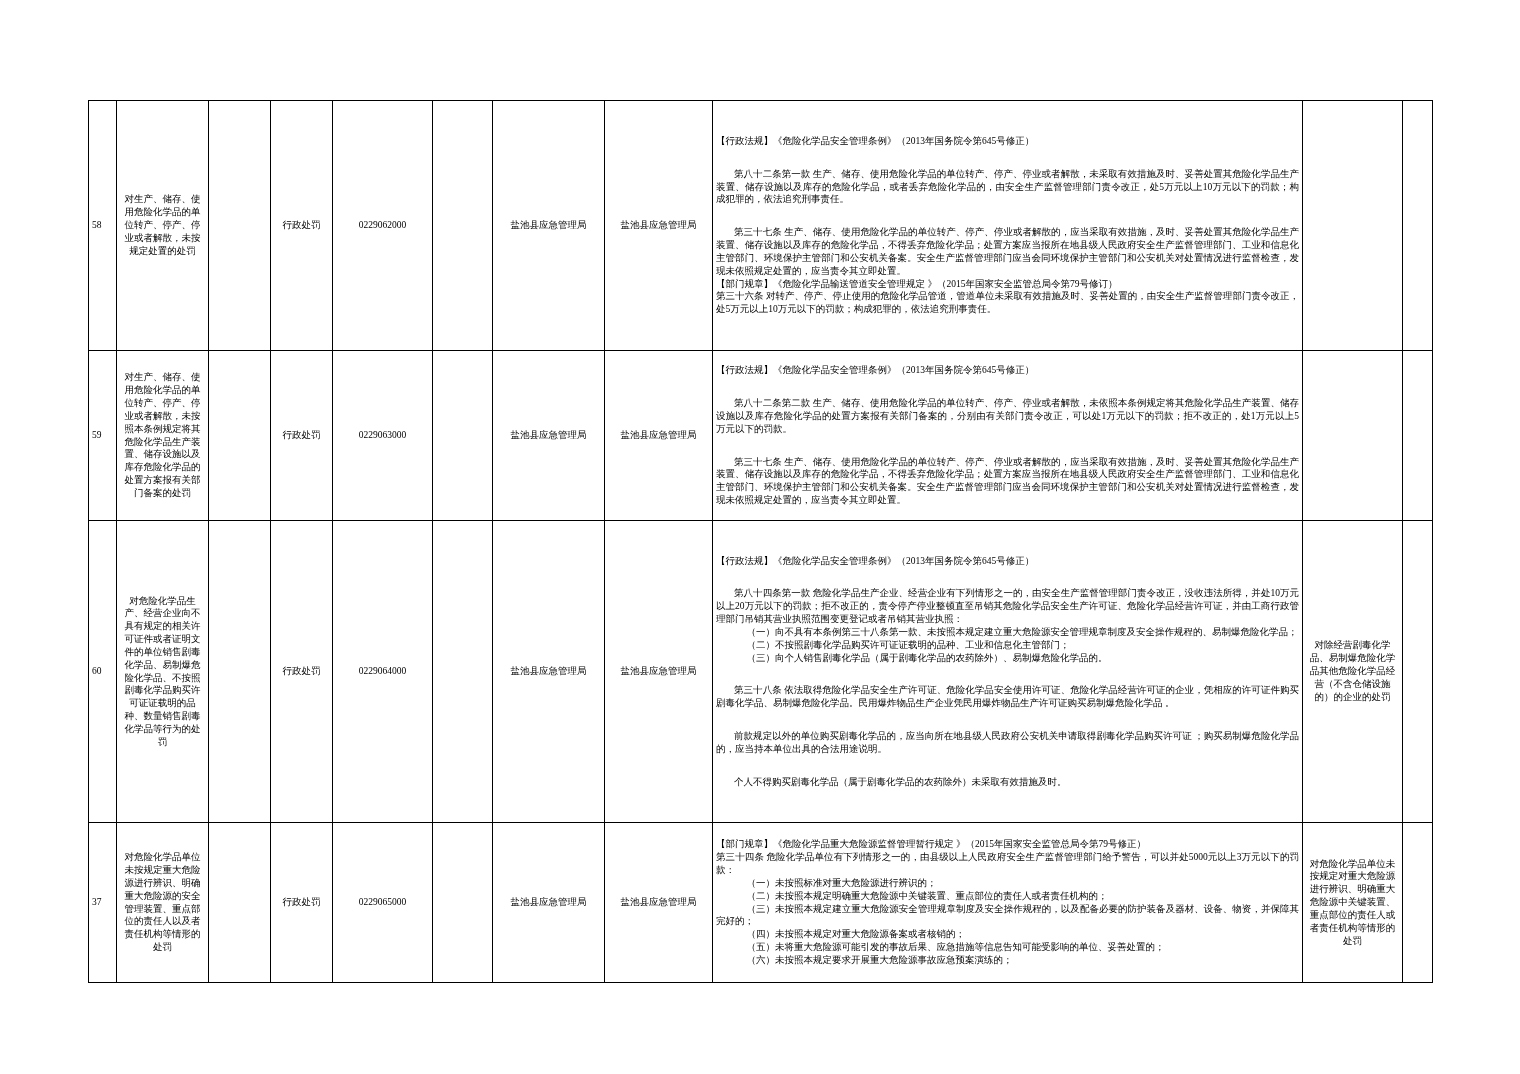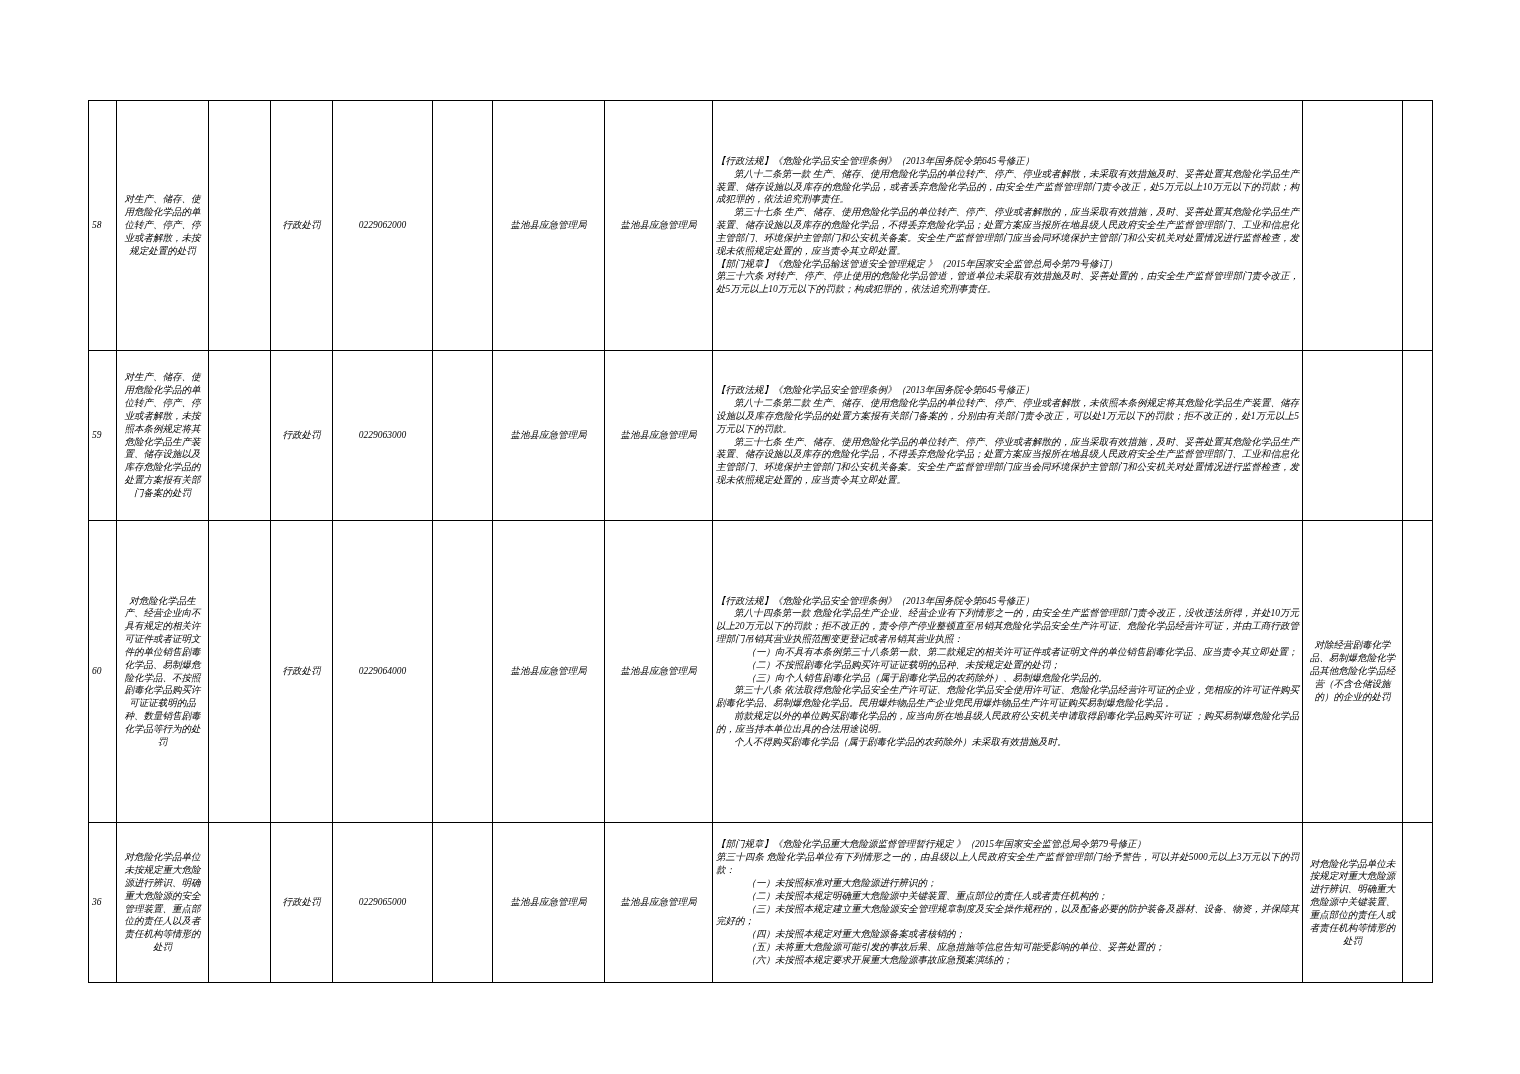--- a/index.html
+++ b/index.html
@@ -28,21 +28,20 @@
     border-collapse: collapse;
     table-layout: fixed;
   }
   table.grid td {
     border: 1px solid #000000;
     vertical-align: middle;
     padding: 2px 3px;
     font-size: 9.5px;
     line-height: 1.35;
     word-break: break-all;
-    font-style: italic;
   }
   
   col.c-no      { width: 28px; }
   col.c-item    { width: 92px; }
   col.c-blank1  { width: 62px; }
   col.c-type    { width: 62px; }
   col.c-code    { width: 100px; }
   col.c-blank2  { width: 60px; }
   col.c-org1    { width: 112px; }
   col.c-org2    { width: 108px; }
@@ -69,21 +68,21 @@
     line-height: 1.45;
     vertical-align: middle;
   }
   td.remark {
     text-align: center;
     font-size: 9px;
     line-height: 1.5;
   }
   td.blank { }
   .basis-title { display: block; }
-  .basis-p { display: block; text-indent: 1.9em; }
+  .basis-p { display: block; text-indent: 1.9em; margin-top: 20px; }
   .basis-p0 { display: block; text-indent: 0em; }
   .basis-ind { display: block; text-indent: 3.2em; }
 
   
   tr.r58 { height: 250px; }
   tr.r59 { height: 170px; }
   tr.r60 { height: 302px; }
   tr.r61 { height: 160px; }
 </style>
 </head>
@@ -146,32 +145,32 @@
         <td class="item">对危险化学品生产、经营企业向不具有规定的相关许可证件或者证明文件的单位销售剧毒化学品、易制爆危险化学品、不按照剧毒化学品购买许可证证载明的品种、数量销售剧毒化学品等行为的处罚</td>
         <td class="blank"></td>
         <td class="type">行政处罚</td>
         <td class="code">0229064000</td>
         <td class="blank"></td>
         <td class="org">盐池县应急管理局</td>
         <td class="org">盐池县应急管理局</td>
         <td class="basis">
             <span class="basis-title">【行政法规】《危险化学品安全管理条例》（2013年国务院令第645号修正）</span>
             <span class="basis-p">第八十四条第一款  危险化学品生产企业、经营企业有下列情形之一的，由安全生产监督管理部门责令改正，没收违法所得，并处10万元以上20万元以下的罚款；拒不改正的，责令停产停业整顿直至吊销其危险化学品安全生产许可证、危险化学品经营许可证，并由工商行政管理部门吊销其营业执照范围变更登记或者吊销其营业执照：</span>
-            <span class="basis-ind">（一）向不具有本条例第三十八条第一款、第二款规定的相关许可证件或者证明文件的单位销售剧毒化学品、应当责令其立即处置；</span>
-            <span class="basis-ind">（二）不按照剧毒化学品购买许可证证载明的品种、未按规定处置的处罚；</span>
+            <span class="basis-ind">（一）向不具有本条例第三十八条第一款、未按照本规定建立重大危险源安全管理规章制度及安全操作规程的、易制爆危险化学品；</span>
+            <span class="basis-ind">（二）不按照剧毒化学品购买许可证证载明的品种、工业和信息化主管部门；</span>
             <span class="basis-ind">（三）向个人销售剧毒化学品（属于剧毒化学品的农药除外）、易制爆危险化学品的。</span>
             <span class="basis-p">第三十八条  依法取得危险化学品安全生产许可证、危险化学品安全使用许可证、危险化学品经营许可证的企业，凭相应的许可证件购买剧毒化学品、易制爆危险化学品。民用爆炸物品生产企业凭民用爆炸物品生产许可证购买易制爆危险化学品 。</span>
             <span class="basis-p">前款规定以外的单位购买剧毒化学品的，应当向所在地县级人民政府公安机关申请取得剧毒化学品购买许可证 ；购买易制爆危险化学品的，应当持本单位出具的合法用途说明。</span>
             <span class="basis-p">个人不得购买剧毒化学品（属于剧毒化学品的农药除外）未采取有效措施及时。</span>
           </td>
         <td class="remark">对除经营剧毒化学品、易制爆危险化学品其他危险化学品经营（不含仓储设施的）的企业的处罚</td>
         <td class="blank"></td>
       </tr>
       <tr class="r61">
-        <td class="no">36</td>
+        <td class="no">37</td>
         <td class="item">对危险化学品单位未按规定重大危险源进行辨识、明确重大危险源的安全管理装置、重点部位的责任人以及者责任机构等情形的处罚</td>
         <td class="blank"></td>
         <td class="type">行政处罚</td>
         <td class="code">0229065000</td>
         <td class="blank"></td>
         <td class="org">盐池县应急管理局</td>
         <td class="org">盐池县应急管理局</td>
         <td class="basis">
             <span class="basis-title">【部门规章】《危险化学品重大危险源监督管理暂行规定 》（2015年国家安全监管总局令第79号修正）</span>
             <span class="basis-p0">第三十四条  危险化学品单位有下列情形之一的，由县级以上人民政府安全生产监督管理部门给予警告，可以并处5000元以上3万元以下的罚款：</span>

